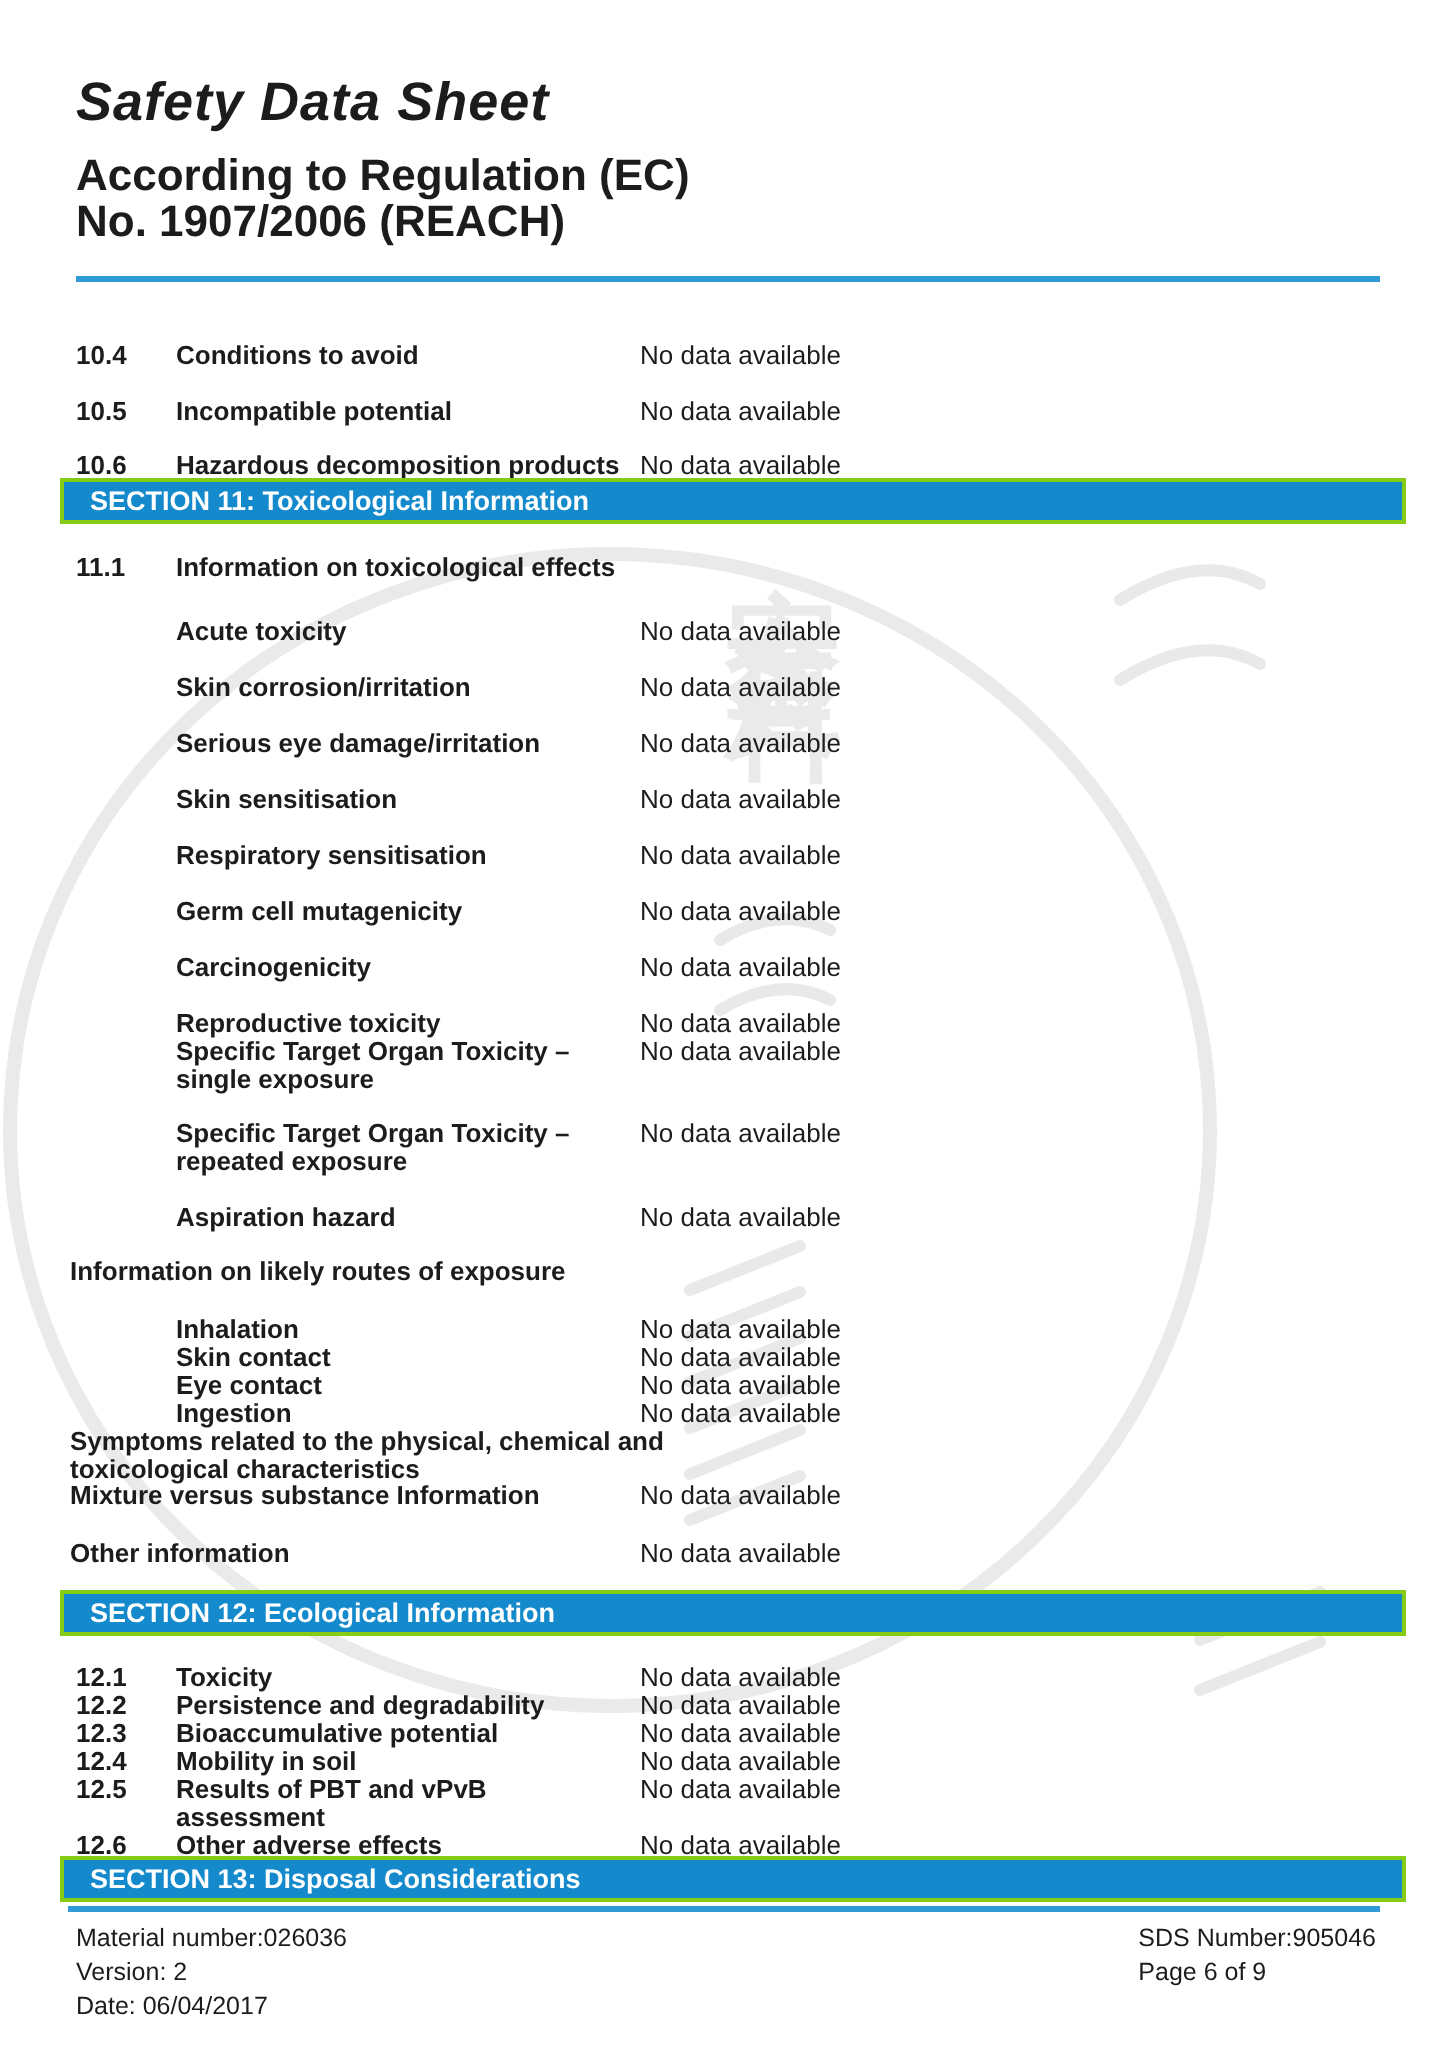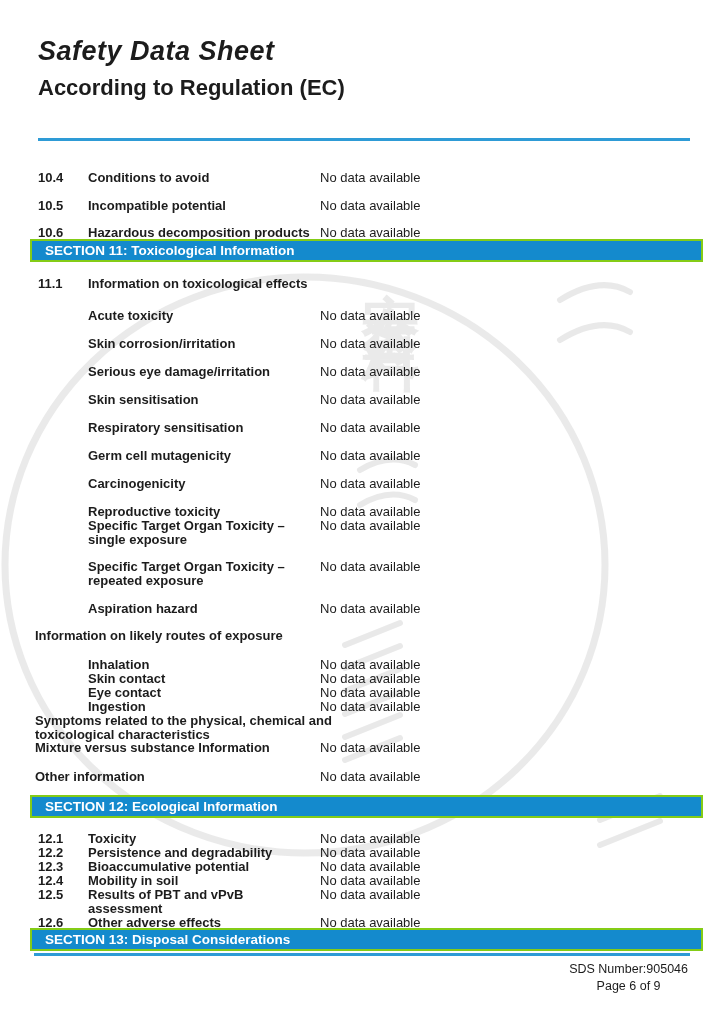--- a/index.html
+++ b/index.html
@@ -33,21 +33,21 @@
     color:#ffffff;font-size:13.5px;font-weight:bold;line-height:19px;
     padding-left:13px;
   }
   .row{position:absolute;left:0;width:724px;font-size:13px;line-height:14px;}
   .row .num{position:absolute;left:38px;font-weight:bold;white-space:nowrap;}
   .row .lbl{position:absolute;left:88px;width:228px;font-weight:bold;}
   .row .lbl.flush{left:35px;width:316px;}
   .row .val{position:absolute;left:320px;white-space:nowrap;font-weight:normal;}
   .footer{position:absolute;font-size:12.5px;line-height:17px;font-weight:normal;}
   .footer.left{left:38px;top:961px;text-align:left;}
-  .footer.right{right:36px;top:961px;text-align:center;}
+  .footer.right{right:36px;top:961px;text-align:left;}
 </style>
 </head>
 <body>
 
 <div class="wm-layer">
   <svg width="724" height="1024" viewBox="0 0 724 1024">
     <ellipse cx="305" cy="565" rx="300" ry="288" fill="none" stroke="#d6d6d6" stroke-width="7" opacity="0.5"></ellipse>
     <g stroke="#d8d8d8" stroke-width="6" fill="none" opacity="0.55" stroke-linecap="round">
       <path d="M345 645 l55 -22"></path>
         <path d="M345 668 l55 -22"></path>
@@ -64,20 +64,21 @@
     </g>
   </svg>
   <div class="wm-text">安全資料</div>
 </div>
 
 <div class="content">
 
   <div class="title">Safety Data Sheet</div>
   <div class="subtitle">
     <div>According to Regulation (EC)</div>
+    <div>No. 1907/2006 (REACH)</div>
   </div>
   <div class="rule top"></div>
 
   <div class="row" style="top:171px">
     <span class="num">10.4</span>
     <span class="lbl">Conditions to avoid</span>
     <span class="val">No data available</span>
   </div>
   <div class="row" style="top:199px">
     <span class="num">10.5</span>
@@ -203,18 +204,23 @@
   </div>
   <div class="row" style="top:916px">
     <span class="num">12.6</span>
     <span class="lbl">Other adverse effects</span>
     <span class="val">No data available</span>
   </div>
 
   <div class="banner" style="top:928px">SECTION 13: Disposal Considerations</div>
 
   <div class="rule bottom"></div>
+  <div class="footer left">
+    <div>Material number:026036</div>
+    <div>Version:  2</div>
+    <div>Date:  06/04/2017</div>
+  </div>
   <div class="footer right">
     <div>SDS Number:905046</div>
     <div>Page 6 of 9</div>
   </div>
 
 </div>
 
 </body></html>

